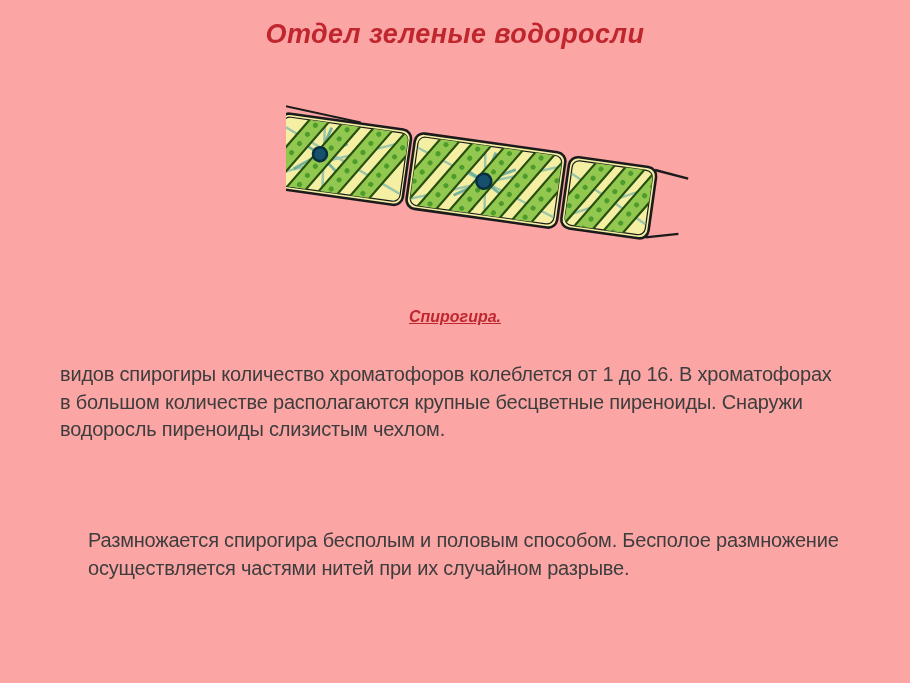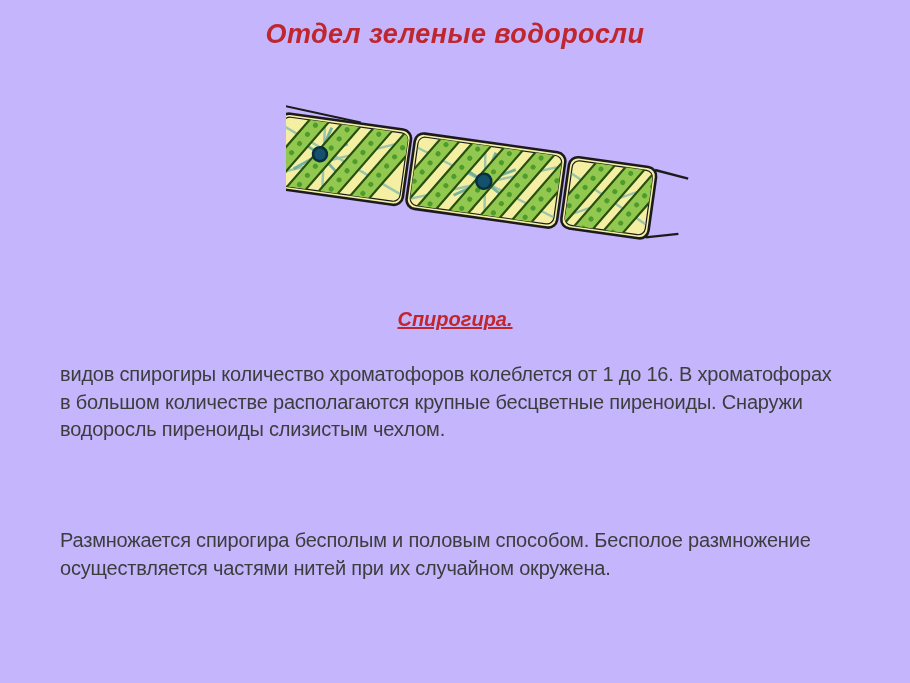--- a/index.html
+++ b/index.html
@@ -1,20 +1,20 @@
 <!DOCTYPE html>
 <html lang="ru"><head>
 <meta charset="utf-8">
 <style>
   html, body { margin: 0; padding: 0; background: #ffffff; }
   .slide {
     position: relative;
     width: 910px;
     height: 683px;
-    background: #c4b5fd;
+    background: #fca5a5;
     overflow: hidden;
     font-family: "Liberation Sans", sans-serif;
   }
   .slide-title {
     position: absolute;
     top: 17px;
     left: 0;
     width: 100%;
     text-align: center;
     font-size: 27px;
@@ -30,37 +30,37 @@
     top: 100px;
     width: 412px;
     height: 162px;
   }
   .sub-title {
     position: absolute;
     top: 308px;
     left: 0;
     width: 100%;
     text-align: center;
-    font-size: 20px;
+    font-size: 16px;
     font-weight: bold;
     font-style: italic;
     color: #C0262E;
   }
   .sub-title .u { text-decoration: underline; }
   .body-text {
     position: absolute;
     left: 60px;
     color: #3D3D3D;
     font-size: 20px;
     line-height: 27.5px;
     letter-spacing: -0.2px;
   }
   .body-text .line { white-space: nowrap; }
   .para-1 { top: 361px; }
-  .para-2 { top: 527px; }
+  .para-2 { top: 527px; margin-left: 28px; }
 </style>
 </head>
 <body>
 
 <div class="slide">
 
   <div class="slide-title">Отдел зеленые водоросли</div>
 
   <div class="figure-wrap">
     <svg width="412" height="162" viewBox="0 0 412 162" xmlns="http://www.w3.org/2000/svg">
@@ -201,16 +201,16 @@
   </div>
 
   <div class="body-text para-1">
     <div class="line">видов спирогиры количество хроматофоров колеблется от 1 до 16. В хроматофорах</div>
     <div class="line">в большом количестве располагаются крупные бесцветные пиреноиды. Снаружи</div>
     <div class="line">водоросль пиреноиды слизистым чехлом.</div>
   </div>
 
   <div class="body-text para-2">
     <div class="line">Размножается спирогира бесполым и половым способом. Бесполое размножение</div>
-    <div class="line">осуществляется частями нитей при их случайном окружена.</div>
+    <div class="line">осуществляется частями нитей при их случайном разрыве.</div>
   </div>
 
 </div>
 
 </body></html>

